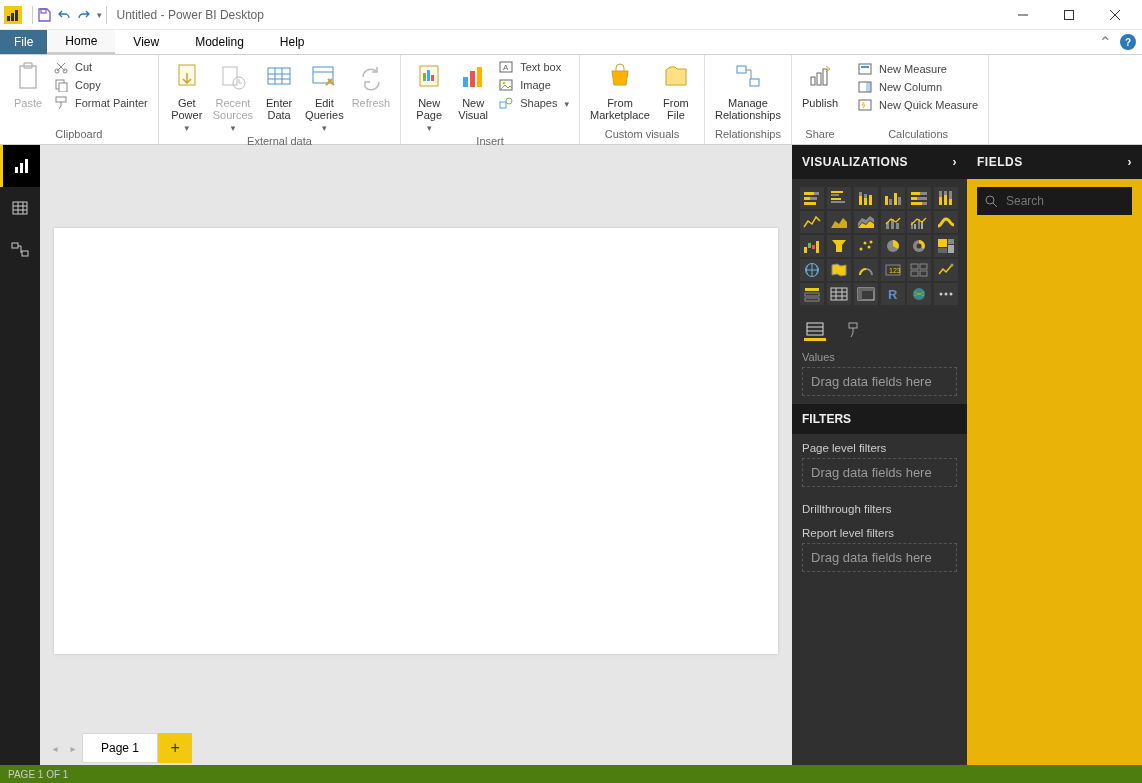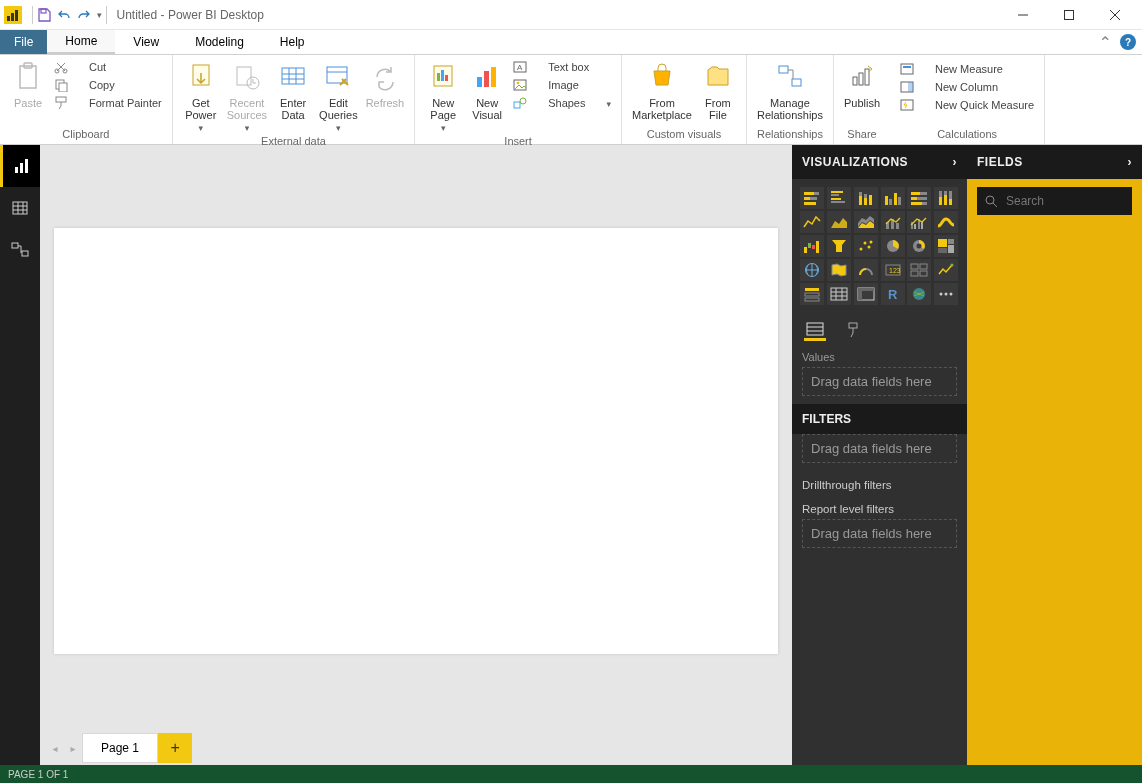--- a/index.html
+++ b/index.html
@@ -23,21 +23,21 @@
 
 
 .ribbon { height: 90px; background: #fff; display: flex; border-bottom: 1px solid #d0d0d0; }
 .ribbon-group { border-right: 1px solid #e0e0e0; padding: 2px 6px; display: flex; flex-direction: column; }
 .ribbon-group-content { flex: 1; display: flex; align-items: flex-start; }
 .ribbon-group-label { text-align: center; font-size: 11px; color: #666; padding-bottom: 2px; }
 .ribbon-big-btn { display: flex; flex-direction: column; align-items: center; justify-content: flex-start; padding: 2px 4px; font-size: 11px; color: #333; cursor: pointer; min-width: 44px; }
 .ribbon-big-btn .ico { width: 32px; height: 32px; margin: 2px 0 4px; display: flex; align-items: center; justify-content: center; }
 .ribbon-big-btn.disabled { color: #aaa; }
 .ribbon-small-col { display: flex; flex-direction: column; gap: 2px; padding: 2px 2px; }
-.ribbon-small-btn { display: flex; align-items: center; gap: 21px; font-size: 11px; padding: 1px 2px; cursor: pointer; color: #444; text-align: center; }
+.ribbon-small-btn { display: flex; align-items: center; gap: 7px; font-size: 11px; padding: 1px 2px; cursor: pointer; color: #444; text-align: center; }
 .drop-caret::after { content: " ▾"; font-size: 9px; color: #666; }
 
 
 .workspace { display: flex; height: calc(783px - 30px - 25px - 90px - 18px); }
 .left-rail { width: 40px; background: #1f1f1f; display: flex; flex-direction: column; }
 .rail-btn { height: 42px; display: flex; align-items: center; justify-content: center; cursor: pointer; color: #ccc; }
 .rail-btn.active { background: #000; border-left: 3px solid #f2c811; }
 .canvas-wrap { flex: 1; background: #e6e6e6; display: flex; flex-direction: column; }
 .canvas-area { flex: 1; display: flex; align-items: center; justify-content: center; padding: 20px 14px 14px 14px; }
 .canvas-page { width: 100%; height: 100%; background: #fff; box-shadow: 0 0 3px rgba(0,0,0,0.15); max-width: 726px; max-height: 426px; }
@@ -58,21 +58,21 @@
 .section-sub { font-size: 11px; color: #999; padding: 6px 10px 4px; }
 .drop-zone { margin: 0 10px 8px; border: 1px dashed #555; padding: 6px 8px; font-size: 13px; color: #999; }
 .filters-head { background: #1a1a1a; height: 30px; display: flex; align-items: center; padding: 0 10px; font-size: 12px; font-weight: 600; color: #eee; }
 .filter-label { font-size: 11.5px; color: #ccc; padding: 8px 10px 4px; }
 
 .fields-panel { width: 175px; background: #eab308; }
 .search-box { margin: 8px 10px; background: #1a1a1a; height: 28px; display: flex; align-items: center; padding: 0 8px; gap: 8px; }
 .search-box input { background: transparent; border: none; outline: none; color: #ccc; font-size: 12px; flex: 1; }
 
 
-.statusbar { height: 18px; background: #14532d; color: #ccc; font-size: 10px; display: flex; align-items: center; padding: 0 8px; }
+.statusbar { height: 18px; background: #4d7c0f; color: #ccc; font-size: 10px; display: flex; align-items: center; padding: 0 8px; }
 
 svg { display: block; }
 .help-icon { width: 16px; height: 16px; border-radius: 50%; background: #2a7ab9; color: #fff; display: flex; align-items: center; justify-content: center; font-size: 10px; font-weight: bold; }
 </style>
 </head>
 <body>
 
 <div class="titlebar">
   <div class="app-icon">
     <svg width="12" height="12" viewBox="0 0 12 12">
@@ -673,20 +673,21 @@
           <svg width="18" height="16">
             <rect x="5" y="1" width="8" height="5" fill="none" stroke="#aaa"></rect>
             <path d="M9 6v5l-2 4" stroke="#aaa" fill="none"></path>
           </svg>
         </div>
     </div>
     <div class="section-sub">Values</div>
     <div class="drop-zone">Drag data fields here</div>
 
     <div class="filters-head">FILTERS</div>
+    <div class="filter-label">Page level filters</div>
     <div class="drop-zone">Drag data fields here</div>
     <div class="filter-label">Drillthrough filters</div>
     <div class="filter-label">Report level filters</div>
     <div class="drop-zone">Drag data fields here</div>
   </div>
 
   <div class="right-panel fields-panel">
     <div class="panel-header">
       <span>FIELDS</span>
       <span class="chev">›</span>

